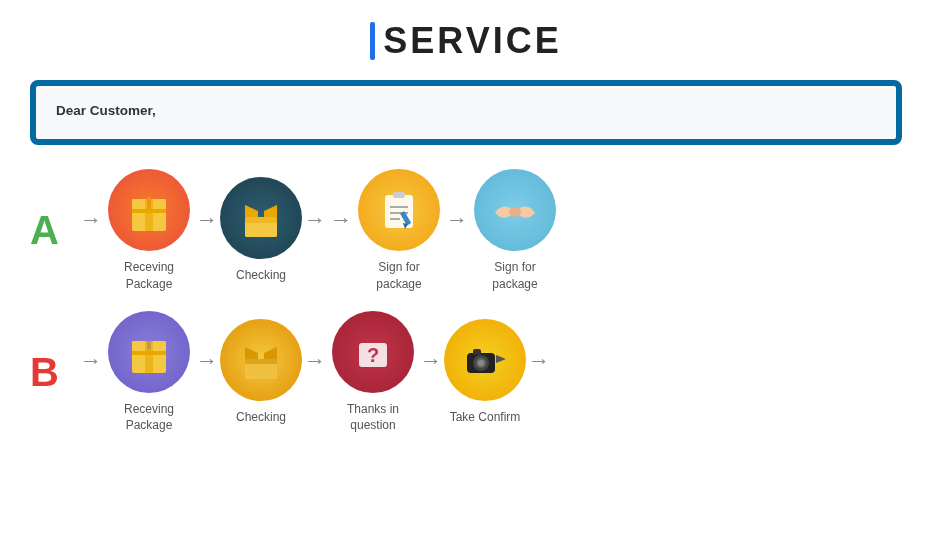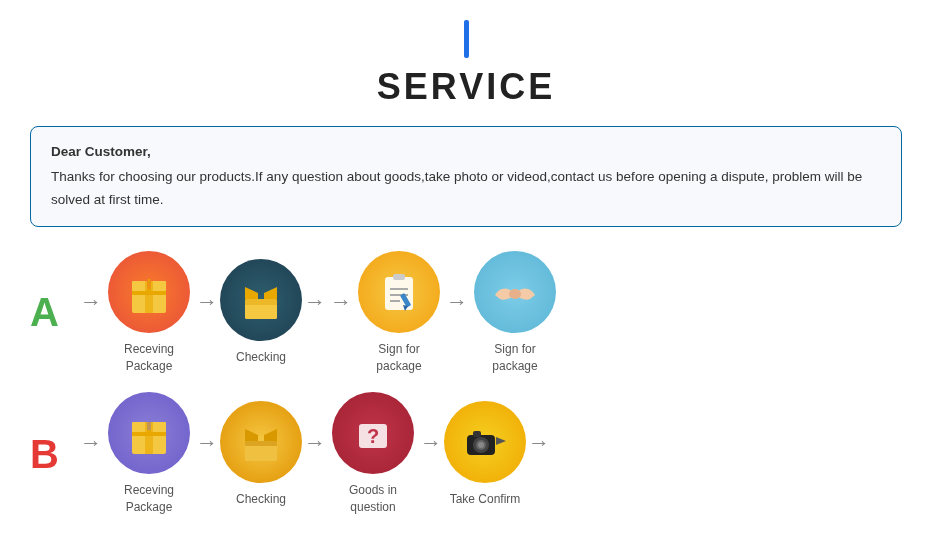--- a/index.html
+++ b/index.html
@@ -16,36 +16,35 @@
       padding: 20px 30px;
       background: #fff;
     }
     .title-area {
       text-align: center;
       margin-bottom: 18px;
       display: flex;
       align-items: center;
       justify-content: center;
       gap: 8px;
-      flex-direction: column;
     }
     .title-bar {
       width: 5px;
       height: 38px;
       background: #1e6fe8;
       border-radius: 2px;
     }
     .title-text {
       font-size: 36px;
       font-weight: 800;
       letter-spacing: 3px;
       color: #222;
     }
     .notice-box {
-      border: 1px solid #0369a1;
+      border: 6px solid #0369a1;
       border-radius: 8px;
       background: #f7f9fc;
       padding: 14px 20px;
       margin-bottom: 24px;
       font-size: 13.5px;
       color: #333;
       line-height: 1.7;
     }
     .notice-box .greeting {
       font-weight: 600;
@@ -114,21 +113,20 @@
 
 <div class="page">
 
   <div class="title-area">
     <div class="title-bar"></div>
     <div class="title-text">SERVICE</div>
   </div>
 
   <div class="notice-box">
     <div class="greeting">Dear Customer,</div>
-    <div>Thanks for choosing our products.If any question about goods,take photo or videod,contact us before opening a dispute, problem will be solved at first time.</div>
   </div>
 
   <div class="flow-section">
     <div class="flow-row">
       <div class="flow-letter a">A</div>
 
       <div class="arrow">→</div>
 
       <div class="flow-item">
         <div class="flow-icon icon-red-orange">
@@ -246,21 +244,21 @@
 
       <div class="flow-item">
         <div class="flow-icon icon-dark-red">
           <svg width="50" height="50" viewBox="0 0 50 50">
 
             <rect x="11" y="16" width="28" height="24" rx="3" fill="white" opacity="0.85"></rect>
 
             <text x="25" y="35" text-anchor="middle" font-size="20" font-weight="bold" fill="#c0344a">?</text>
           </svg>
         </div>
-        <div class="flow-label">Goods in question</div>
+        <div class="flow-label">Thanks in question</div>
       </div>
 
       <div class="arrow">→</div>
 
       <div class="flow-item">
         <div class="flow-icon icon-yellow">
           <svg width="50" height="50" viewBox="0 0 50 50">
 
             <rect x="7" y="18" width="28" height="20" rx="4" fill="#222"></rect>
 

